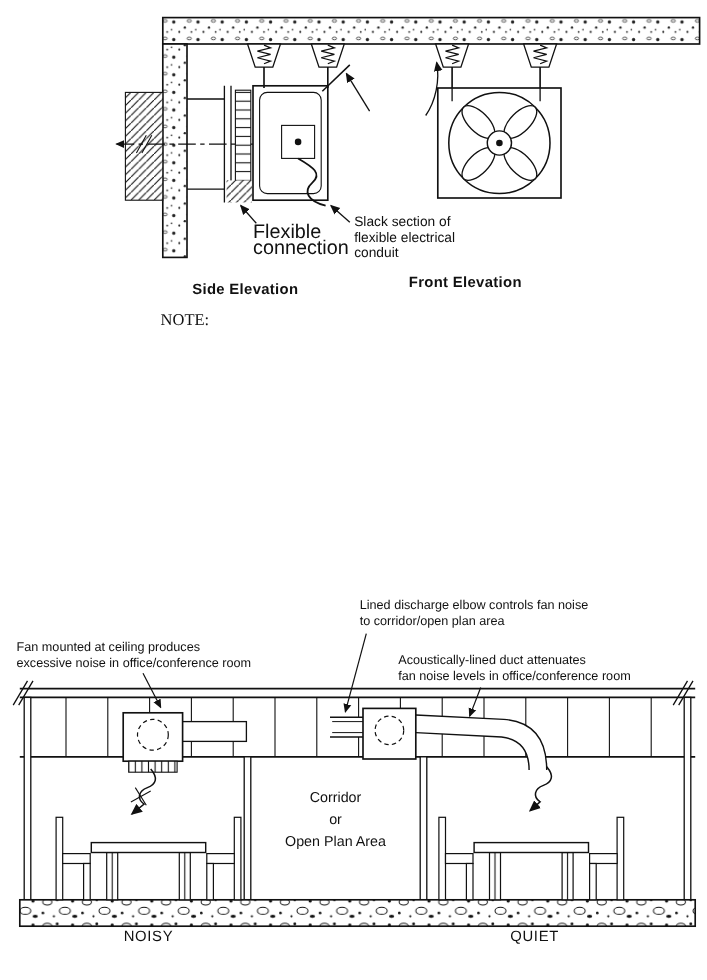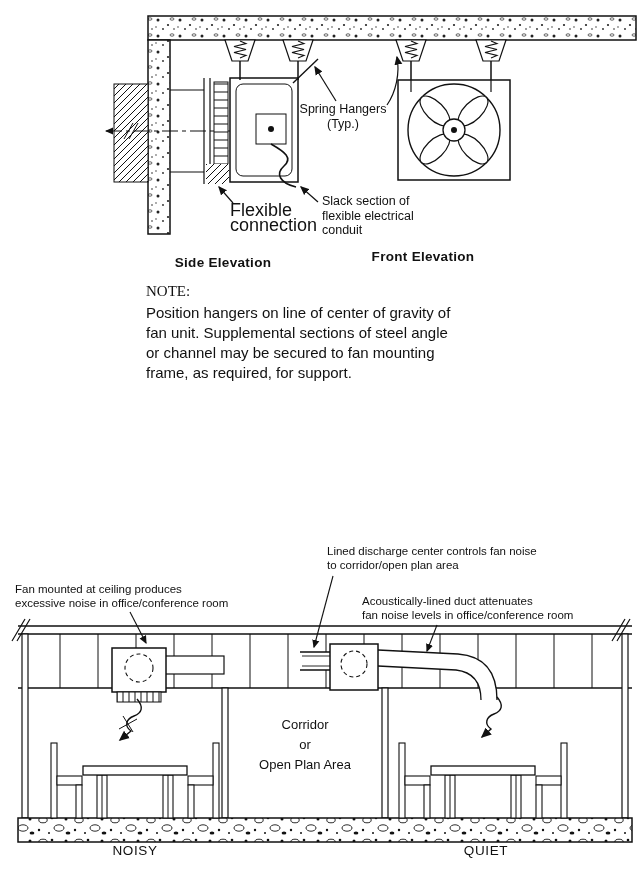--- a/index.html
+++ b/index.html
@@ -227,37 +227,31 @@
     </g>
 
     <g stroke-width="1.1">
       <path d="M333,576 L314,647" marker-end="url(#arrow)"></path>
       <path d="M130,612 L146,643" marker-end="url(#arrow)"></path>
       <path d="M437,625 L427,651" marker-end="url(#arrow)"></path>
     </g>
   </g>
 </svg>
 
-<div class="lbl lbl-spring">Spring Hangers
-(Typ.)</div>
 <div class="lbl lbl-flex">Flexible
 connection</div>
 <div class="lbl lbl-slack">Slack section of
 flexible electrical
 conduit</div>
 <div class="lbl title-elev title-side">Side Elevation</div>
 <div class="lbl title-elev title-front">Front Elevation</div>
 
 <div class="lbl note-heading">NOTE:</div>
-<div class="lbl note-body">Position hangers on line of center of gravity of
-fan unit. Supplemental sections of steel angle
-or channel may be secured to fan mounting
-frame, as required, for support.</div>
-
-<div class="lbl ann ann-elbow">Lined discharge center controls fan noise
+
+<div class="lbl ann ann-elbow">Lined discharge elbow controls fan noise
 to corridor/open plan area</div>
 <div class="lbl ann ann-fan">Fan mounted at ceiling produces
 excessive noise in office/conference room</div>
 <div class="lbl ann ann-duct">Acoustically-lined duct attenuates
 fan noise levels in office/conference room</div>
 
 <div class="lbl corridor">Corridor
 or
 Open Plan Area</div>
 <div class="lbl room-title noisy">NOISY</div>

